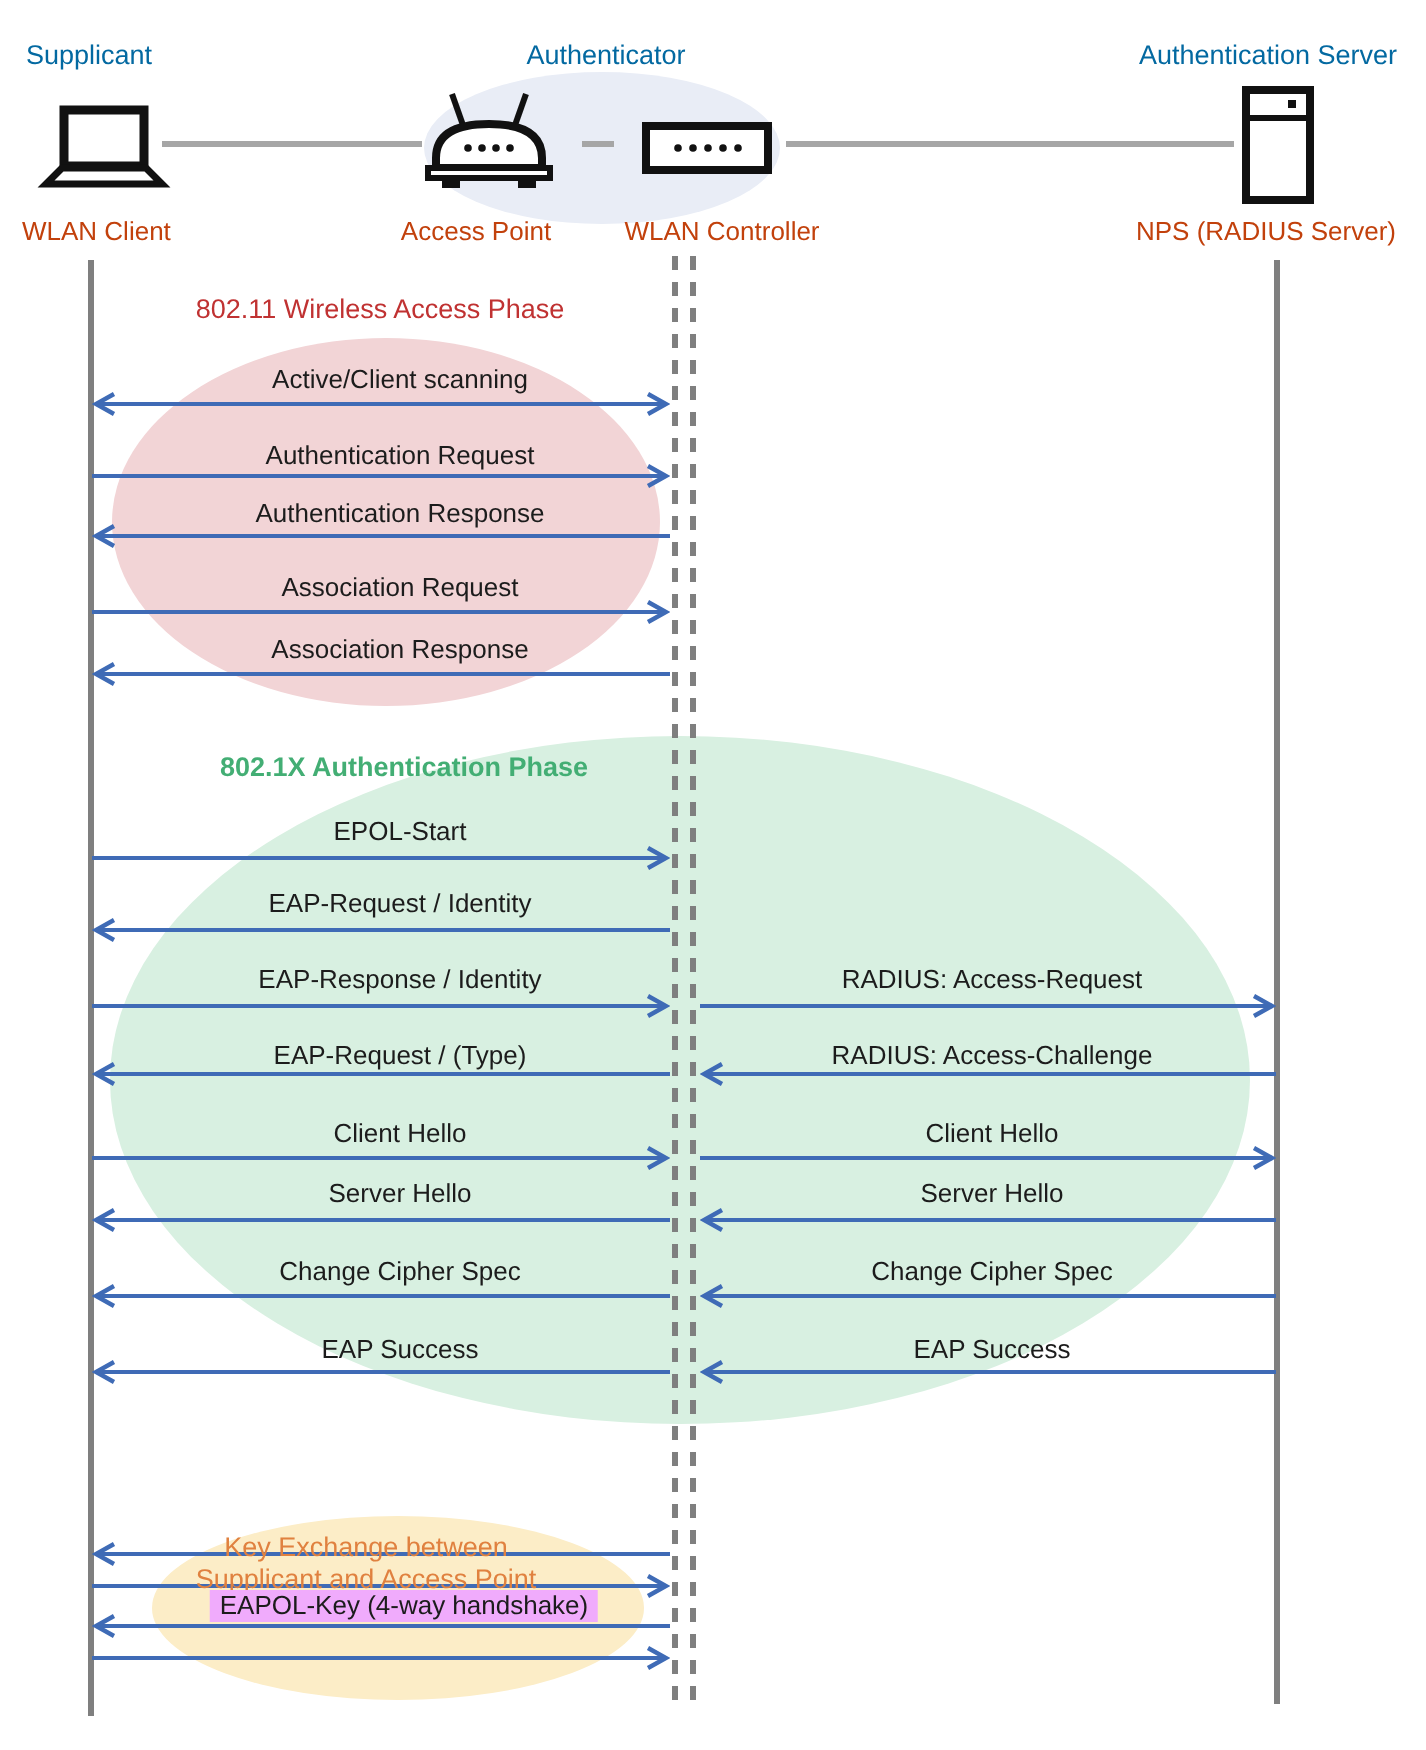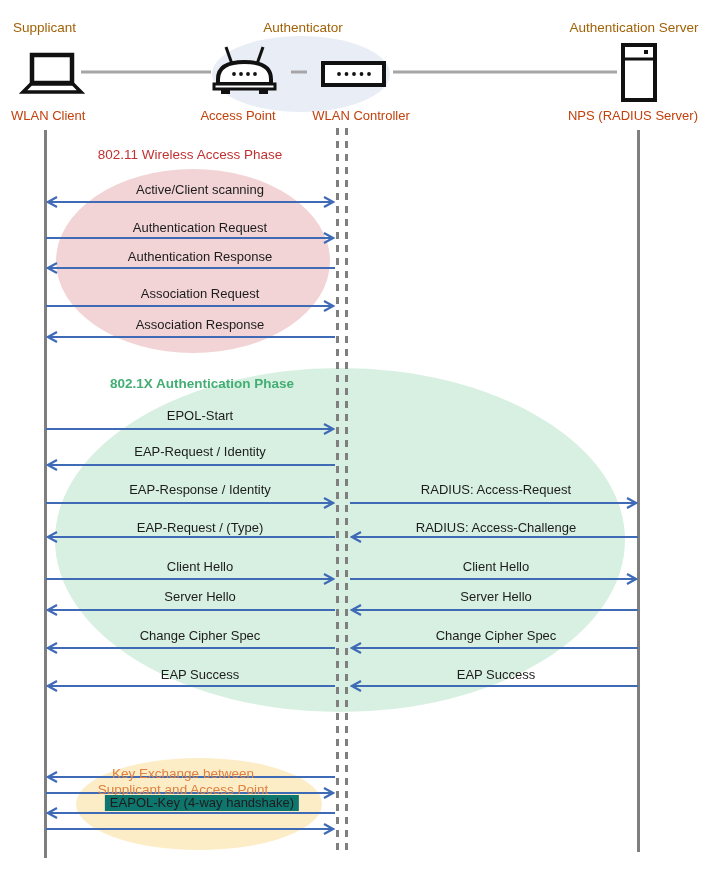--- a/index.html
+++ b/index.html
@@ -3,28 +3,28 @@
 <meta charset="utf-8">
 <style>
   html,body { margin:0; padding:0; background:#fff; }
   .canvas {
     position:relative; width:713px; height:875px; background:#ffffff;
     font-family:"Liberation Sans", sans-serif; overflow:hidden;
   }
   .layer { position:absolute; left:0; top:0; }
   .lbl { position:absolute; white-space:nowrap; line-height:16px; }
   .ctr { transform:translateX(-50%); text-align:center; }
-  .actor { font-size:13.5px; color:#a16207; }
+  .actor { font-size:13.5px; color:#0369a1; }
   .cap   { font-size:13px; color:#c2410c; }
   .msg   { font-size:13px;   color:#1c1c1c; }
   .title { font-size:13.5px; }
   .t-red    { color:#C03232; }
   .t-green  { color:#43AE74;font-weight:bold; }
   .t-orange { color:#E0813F; }
-  .eapol-bg { background:#0f766e; padding:0 5px; line-height:16px; }
+  .eapol-bg { background:#f0abfc; padding:0 5px; line-height:16px; }
 </style>
 </head>
 <body>
 
 <div class="canvas">
 
   <svg class="layer" width="713" height="875" viewBox="0 0 713 875">
     <defs>
       <marker id="arrow" viewBox="0 0 13 13" refX="11" refY="6.5" markerWidth="13" markerHeight="13" markerUnits="userSpaceOnUse" orient="auto-start-reverse">
         <path d="M2,1.5 L11,6.5 L2,11.5" fill="none" stroke="#3F6BB6" stroke-width="2.2"></path>

